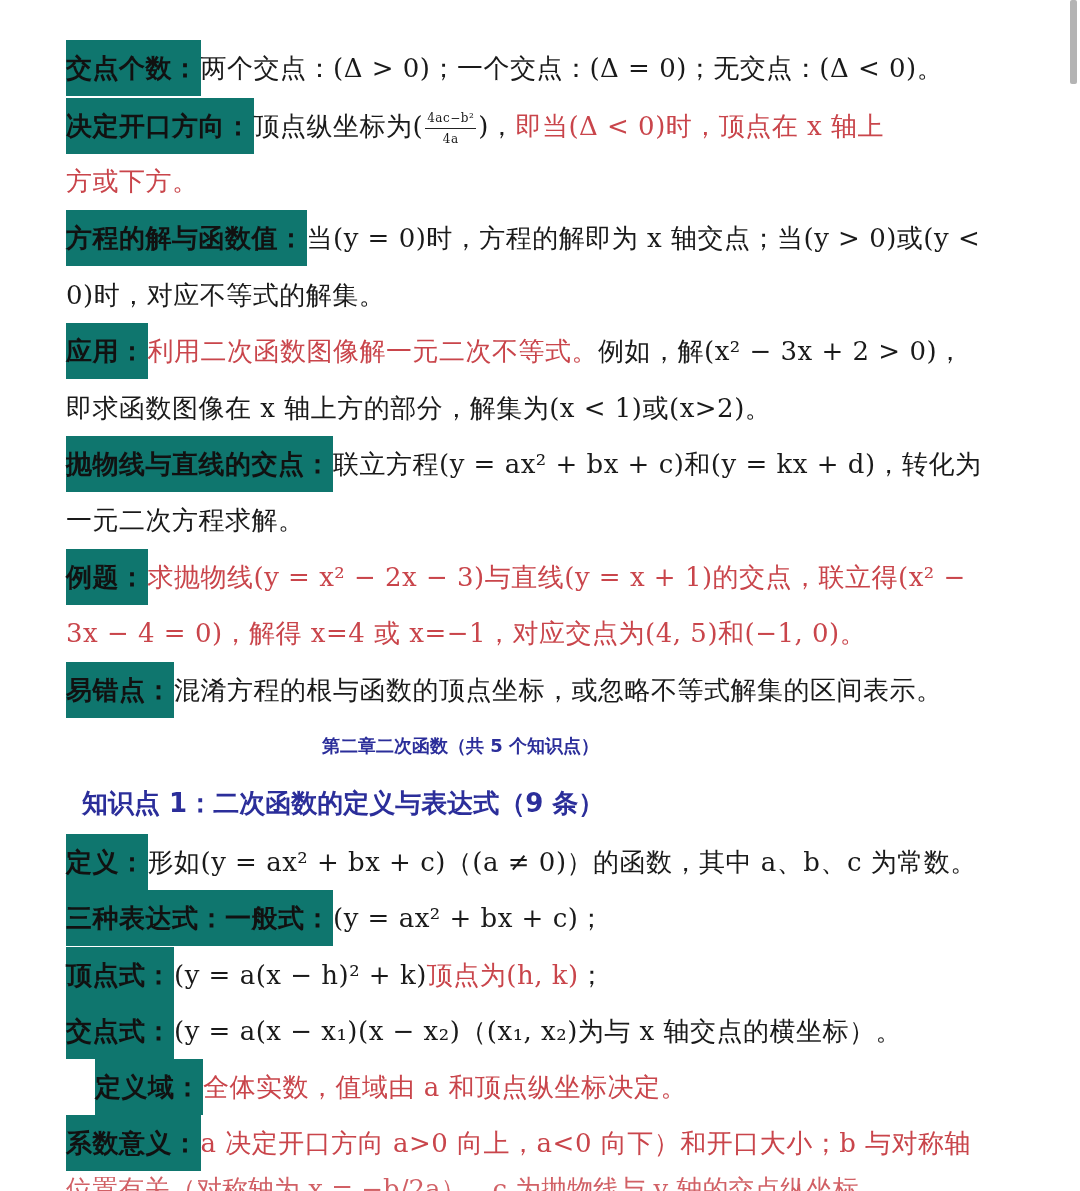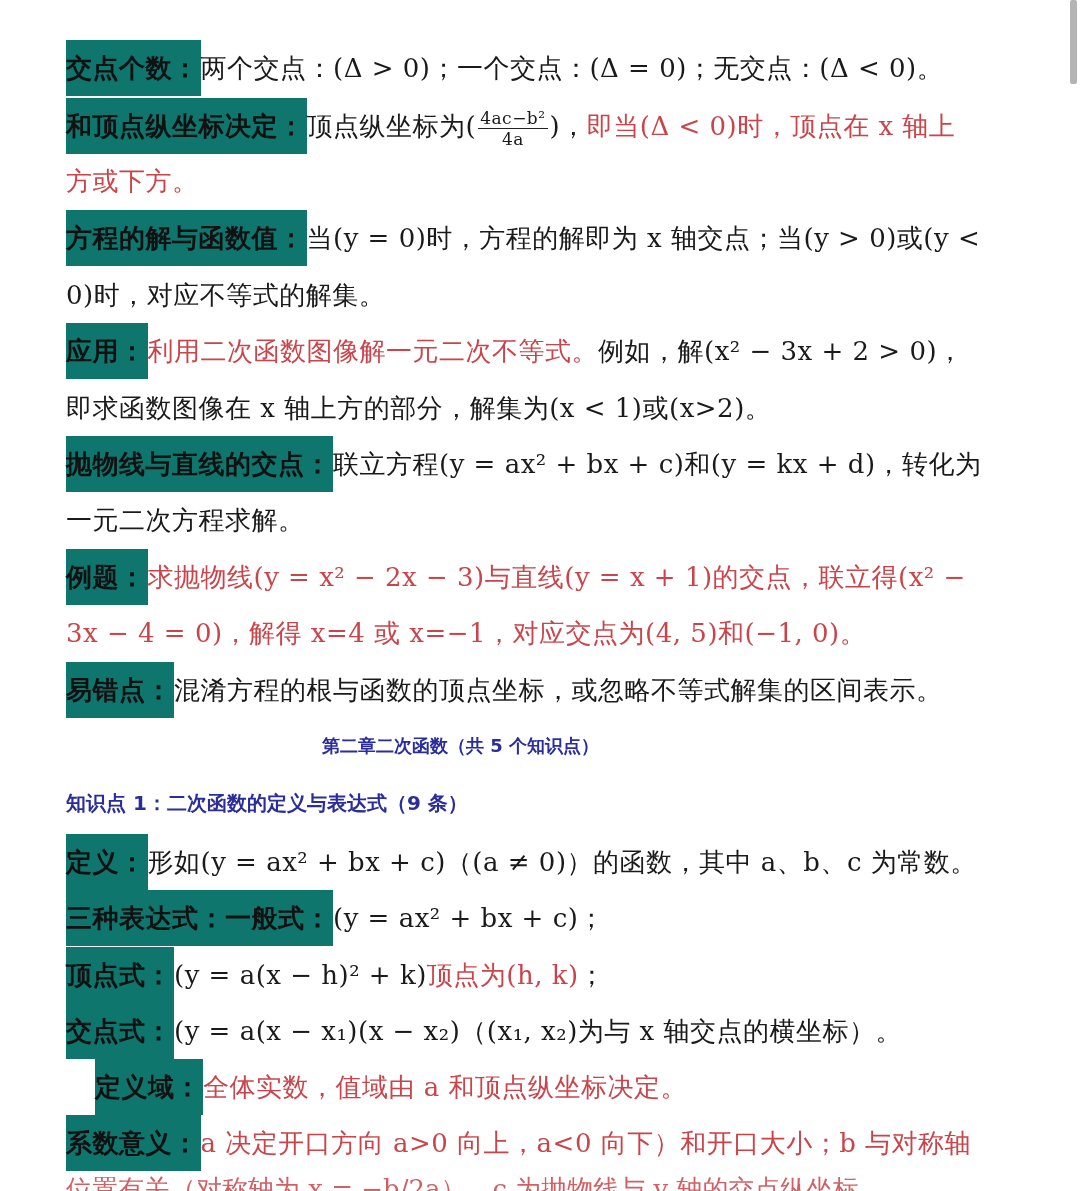--- a/index.html
+++ b/index.html
@@ -17,46 +17,46 @@
   .line {
     position: absolute; left: 0; height: 56px; line-height: 56px;
     font-size: 26px; white-space: nowrap; letter-spacing: 0.5px;
   }
   .hl {
     background: #0f766e; font-weight: bold; color: #111;
     font-family: "DejaVu Sans", "Liberation Sans", sans-serif;
     display: inline-block; height: 56px; line-height: 56px; padding-right: 2px;
   }
   .red { color: #c9454b; }
-  .frac { display: inline-block; vertical-align: middle; text-align: center; font-size: 17px; line-height: 20px; margin: 0 2px; }
+  .frac { display: inline-block; vertical-align: middle; text-align: center; font-size: 12px; line-height: 20px; margin: 0 2px; }
   .frac .num { display: block; border-bottom: 1.5px solid #222; padding: 0 2px; }
   .frac .den { display: block; }
   .chapter {
     position: absolute; left: 256px; font-size: 18px; font-weight: bold; color: #2b2e9a;
     font-family: "DejaVu Sans", "Liberation Sans", sans-serif; height: 56px; line-height: 56px;
   }
   .kp {
-    position: absolute; left: 0; font-size: 20px; font-weight: bold; color: #2b2e9a;
+    position: absolute; left: 16px; font-size: 26px; font-weight: bold; color: #2b2e9a;
     font-family: "DejaVu Sans", "Liberation Sans", sans-serif; height: 56px; line-height: 56px;
   }
   .cut { position: absolute; left: 0; top: 1172px; font-size: 26px; color: #c9454b; opacity: 0.85; white-space: nowrap; }
 </style>
 </head>
 <body>
 
 <div class="scrollbar"></div>
 
 <div class="page">
 
   <div class="line" style="top:40px;">
     <span class="hl">交点个数：</span><span>两个交点：(Δ &gt; 0)；一个交点：(Δ = 0)；无交点：(Δ &lt; 0)。</span>
   </div>
 
   <div class="line" style="top:98px;">
-    <span class="hl">和顶点纵坐标决定：</span><span>顶点纵坐标为(</span><span class="frac"><span class="num">4ac−b²</span><span class="den">4a</span></span><span>)，</span><span class="red">即当(Δ &lt; 0)时，顶点在 x 轴上</span>
+    <span class="hl">决定开口方向：</span><span>顶点纵坐标为(</span><span class="frac"><span class="num">4ac−b²</span><span class="den">4a</span></span><span>)，</span><span class="red">即当(Δ &lt; 0)时，顶点在 x 轴上</span>
   </div>
 
   <div class="line" style="top:153px;">
     <span class="red">方或下方。</span>
   </div>
 
   <div class="line" style="top:210px;">
     <span class="hl">方程的解与函数值：</span><span>当(y = 0)时，方程的解即为 x 轴交点；当(y &gt; 0)或(y &lt;</span>
   </div>
 

